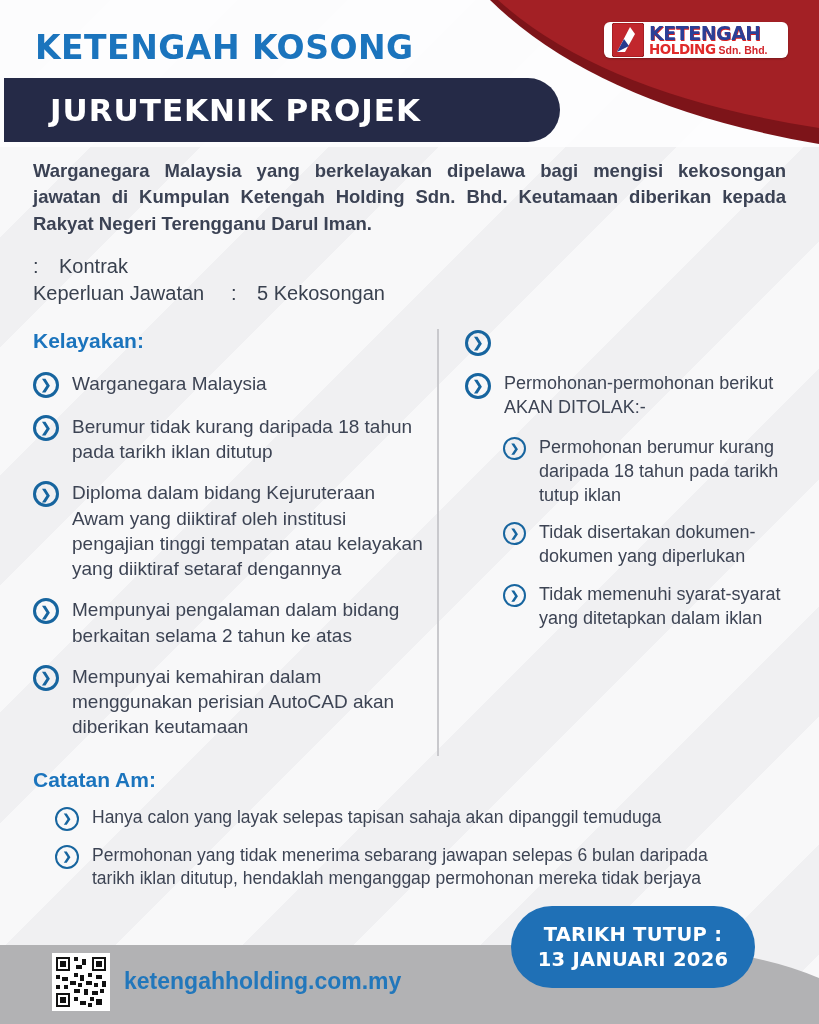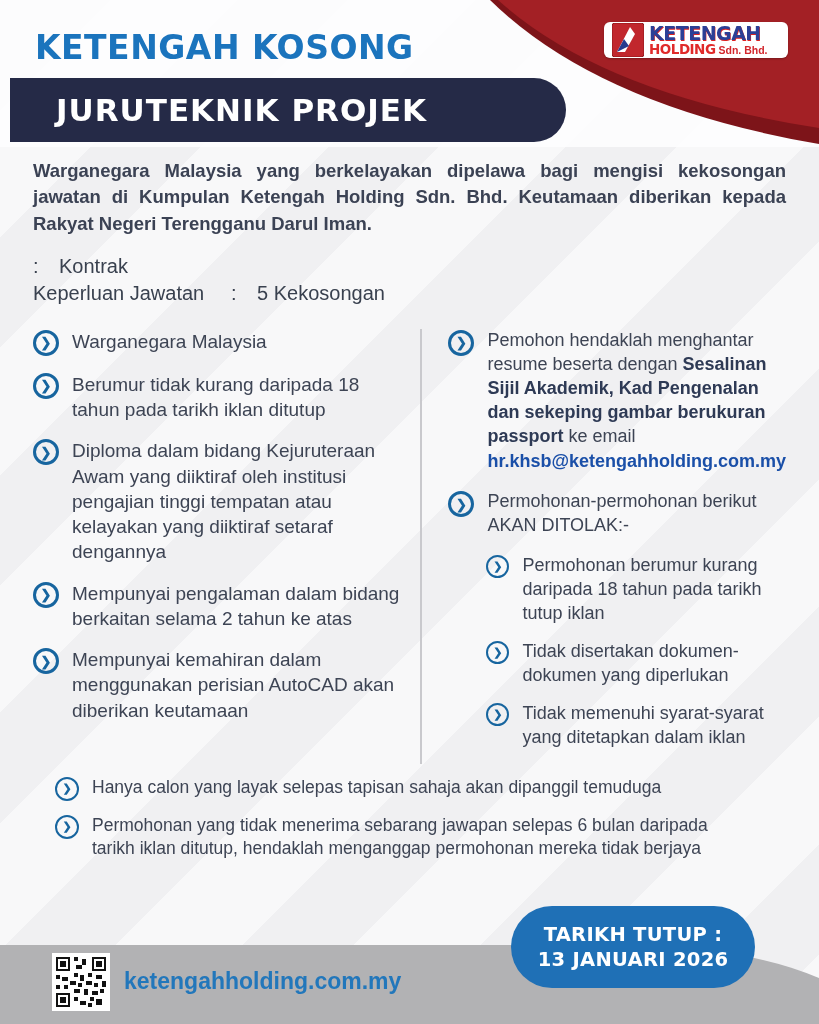--- a/index.html
+++ b/index.html
@@ -28,21 +28,21 @@
   .logo-l2 { display:flex; align-items:baseline; gap:3px; margin-top:0; }
   .logo-holding { font-family:"DejaVu Sans", sans-serif; font-size:13.5px; font-weight:800; color:#e02a2a; letter-spacing:-0.5px; }
   .logo-suffix { font-size:10.5px; font-weight:700; color:#d2262c; }
   
   .title {
     position:absolute; top:28px; left:35px;
     font-family:"DejaVu Sans", sans-serif; font-size:33px; font-weight:800;
     color:#1b74bd; letter-spacing:0.5px;
   }
   .position-banner {
-    position:absolute; top:78px; left:10px; width:556px; height:64px;
+    position:absolute; top:78px; left:4px; width:556px; height:64px;
     background:#252a47; border-radius:0 32px 32px 0;
     display:flex; align-items:center; padding-left:46px;
   }
   .position-banner span {
     font-family:"DejaVu Sans", sans-serif; font-size:31px; font-weight:800;
     color:#ffffff; letter-spacing:1px;
   }
   
   .content { position:absolute; top:158px; left:33px; right:33px; }
   .intro {
@@ -144,20 +144,21 @@
       </div>
       <div class="drow">
         <span class="dlabel">Keperluan Jawatan</span>
         <span class="dsep">:</span>
         <span class="dval">5 Kekosongan</span>
       </div>
     </div>
 
     <div class="columns">
       <div class="col-left">
+        <h2 class="sec">Kelayakan:</h2>
 
         <div class="bullet">
           <span class="bicon">❯</span>
           <span class="btext">Warganegara Malaysia</span>
         </div>
         <div class="bullet">
           <span class="bicon">❯</span>
           <span class="btext">Berumur tidak kurang daripada 18 tahun pada tarikh iklan ditutup</span>
         </div>
         <div class="bullet">
@@ -173,24 +174,20 @@
           <span class="btext">Mempunyai kemahiran dalam menggunakan perisian AutoCAD akan diberikan keutamaan</span>
         </div>
       </div>
 
       <div class="divider"></div>
 
       <div class="col-right">
 
         <div class="bullet">
           <span class="bicon">❯</span>
-          <span class="btext">
-            <span>Pemohon hendaklah menghantar resume beserta dengan </span><span class="bold-seg">Sesalinan Sijil Akademik, Kad Pengenalan dan sekeping gambar berukuran passport</span><span> ke email</span>
-            <a class="email-link" href="#">hr.khsb@ketengahholding.com.my</a>
-          </span>
         </div>
 
         <div class="bullet">
           <span class="bicon">❯</span>
           <span class="btext">Permohonan-permohonan berikut AKAN DITOLAK:-</span>
         </div>
 
         <div class="bullet sub">
           <span class="bicon">❯</span>
           <span class="btext">Permohonan berumur kurang daripada 18 tahun pada tarikh tutup iklan</span>
@@ -200,20 +197,21 @@
           <span class="btext">Tidak disertakan dokumen-dokumen yang diperlukan</span>
         </div>
         <div class="bullet sub">
           <span class="bicon">❯</span>
           <span class="btext">Tidak memenuhi syarat-syarat yang ditetapkan dalam iklan</span>
         </div>
       </div>
     </div>
 
     <div class="catatan">
+      <h2 class="sec">Catatan Am:</h2>
       <div class="bullet">
         <span class="bicon">❯</span>
         <span class="btext">Hanya calon yang layak selepas tapisan sahaja akan dipanggil temuduga</span>
       </div>
       <div class="bullet">
         <span class="bicon">❯</span>
         <span class="btext">Permohonan yang tidak menerima sebarang jawapan selepas 6 bulan daripada tarikh iklan ditutup, hendaklah menganggap permohonan mereka tidak berjaya</span>
       </div>
     </div>
   </div>

